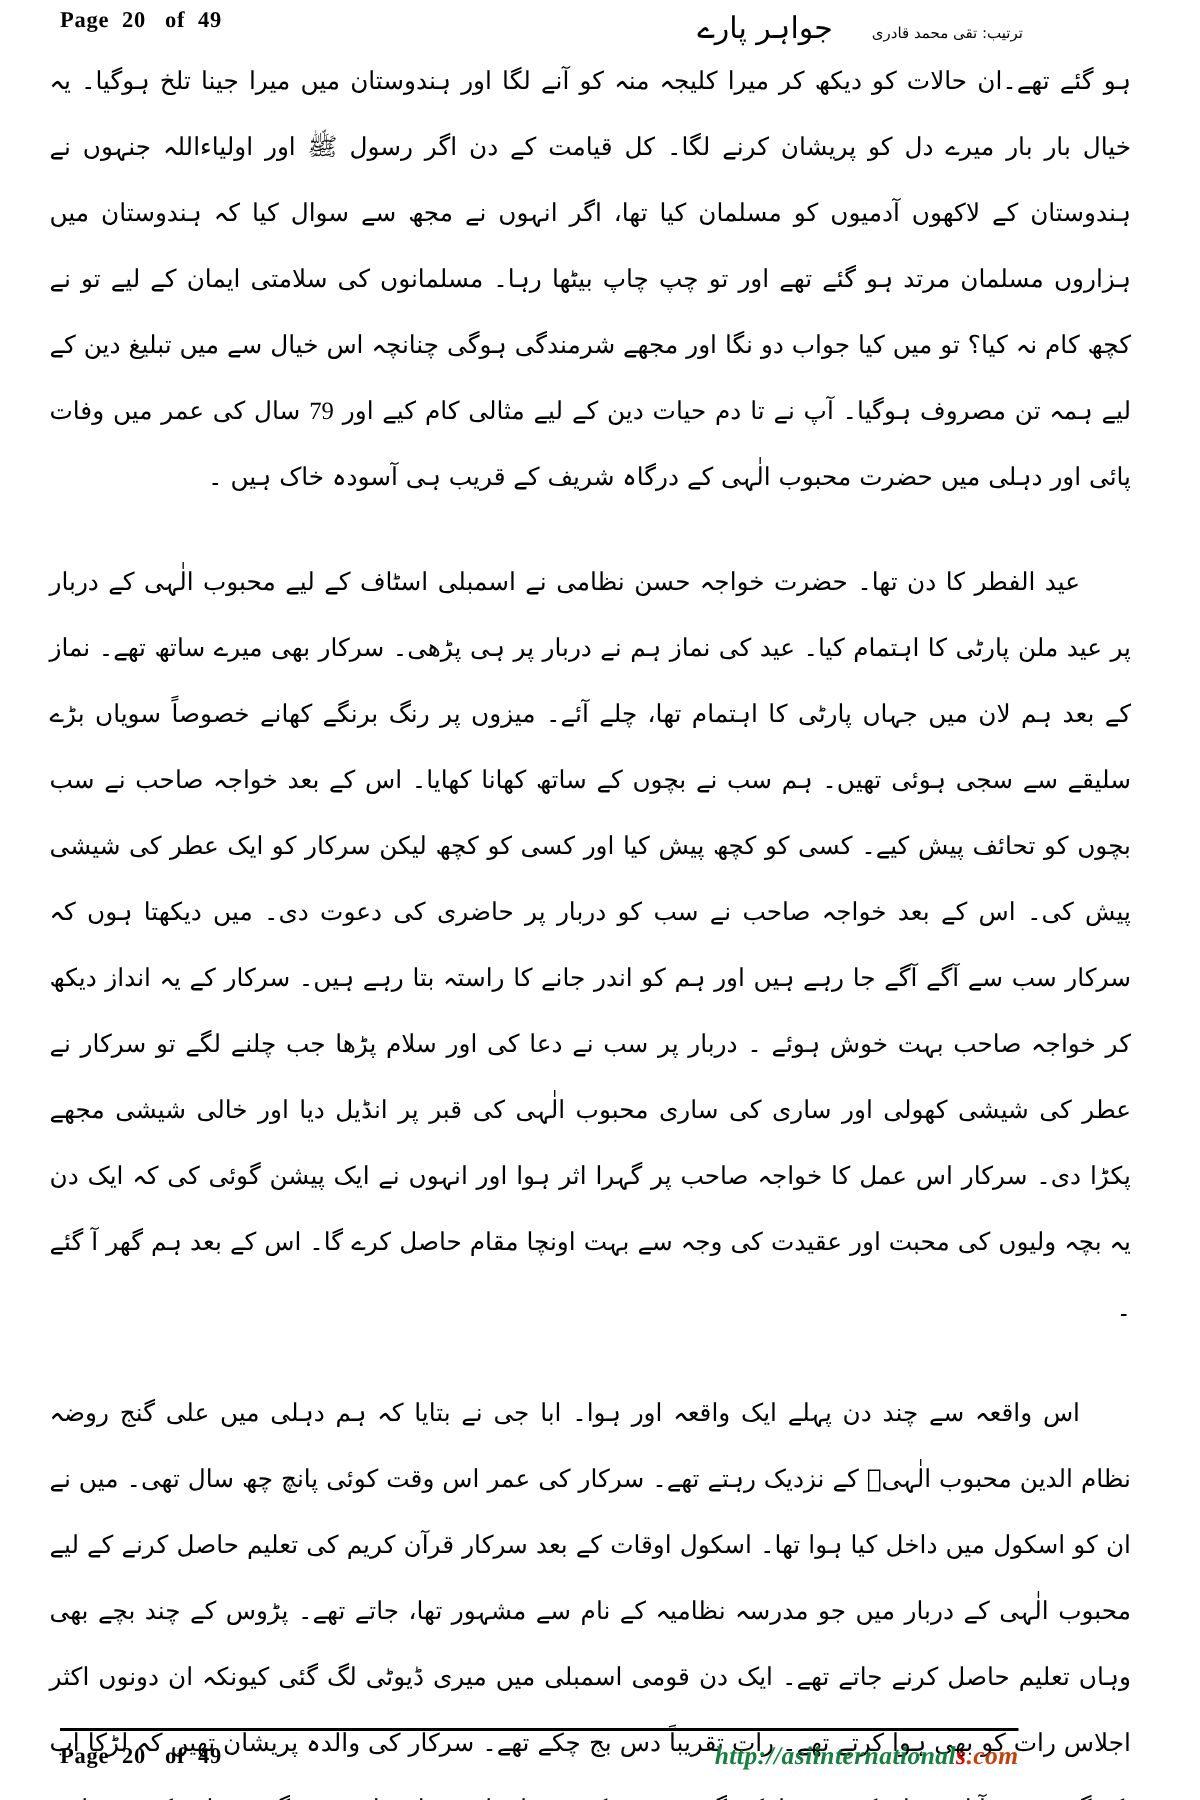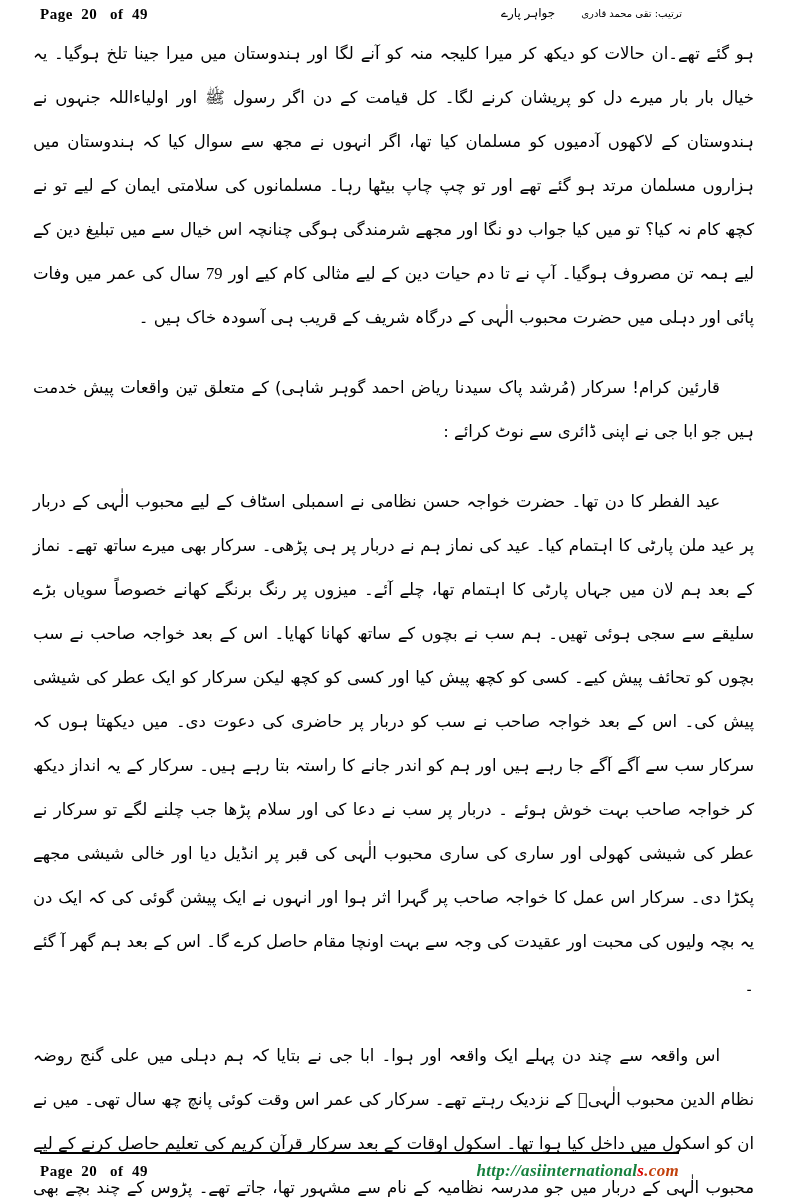--- a/index.html
+++ b/index.html
@@ -47,21 +47,21 @@
     unicode-bidi: isolate;
     font-family: "DejaVu Sans", "Liberation Sans", sans-serif;
     font-size: 15px;
     line-height: 1.25;
     color: #000;
     display: flex;
     gap: 26px;
     align-items: baseline;
     white-space: nowrap;
   }
-  .header-urdu .book-title { font-size: 12px; }
+  .header-urdu .book-title { font-size: 20px; }
   .header-urdu .compiler  { font-size: 10px; }
 
   
   .body-text {
     position: absolute;
     top: 32px;
     left: 33px;
     width: 737px;
     direction: rtl;
     unicode-bidi: isolate;
@@ -131,21 +131,20 @@
   <div class="page-header">
     <div class="page-number-top">Page  20   of  49</div>
     <div class="header-urdu">
       <span class="compiler">ترتیب: تقی محمد قادری</span>
       <span class="book-title">جواہر پارے</span>
     </div>
   </div>
 
   <div class="body-text" id="body-text">
       <div class="para">ہو گئے تھے۔ان حالات کو دیکھ کر میرا کلیجہ منہ کو آنے لگا اور ہندوستان میں میرا جینا تلخ ہوگیا۔ یہ خیال بار بار میرے دل کو پریشان کرنے لگا۔ کل قیامت کے دن اگر رسول ﷺ اور اولیاءاللہ جنہوں نے ہندوستان کے لاکھوں آدمیوں کو مسلمان کیا تھا، اگر انہوں نے مجھ سے سوال کیا کہ ہندوستان میں ہزاروں مسلمان مرتد ہو گئے تھے اور تو چپ چاپ بیٹھا رہا۔ مسلمانوں کی سلامتی ایمان کے لیے تو نے کچھ کام نہ کیا؟ تو میں کیا جواب دو نگا اور مجھے شرمندگی ہوگی چنانچہ اس خیال سے میں تبلیغ دین کے لیے ہمہ تن مصروف ہوگیا۔ آپ نے تا دم حیات دین کے لیے مثالی کام کیے اور <span class="ltr-num">79</span> سال کی عمر میں وفات پائی اور دہلی میں حضرت محبوب الٰہی کے درگاہ شریف کے قریب ہی آسودہ خاک ہیں ۔</div>
-      <div class="para indent gap-before">قارئین کرام! سرکار (مُرشد پاک سیدنا ریاض احمد گوہر شاہی) کے متعلق تین واقعات پیش خدمت ہیں جو ابا جی نے اپنی ڈائری سے نوٹ کرائے :</div>
       <div class="para indent gap-before">عید الفطر کا دن تھا۔ حضرت خواجہ حسن نظامی نے اسمبلی اسٹاف کے لیے محبوب الٰہی کے دربار پر عید ملن پارٹی کا اہتمام کیا۔ عید کی نماز ہم نے دربار پر ہی پڑھی۔ سرکار بھی میرے ساتھ تھے۔ نماز کے بعد ہم لان میں جہاں پارٹی کا اہتمام تھا، چلے آئے۔ میزوں پر رنگ برنگے کھانے خصوصاً سویاں بڑے سلیقے سے سجی ہوئی تھیں۔ ہم سب نے بچوں کے ساتھ کھانا کھایا۔ اس کے بعد خواجہ صاحب نے سب بچوں کو تحائف پیش کیے۔ کسی کو کچھ پیش کیا اور کسی کو کچھ لیکن سرکار کو ایک عطر کی شیشی پیش کی۔ اس کے بعد خواجہ صاحب نے سب کو دربار پر حاضری کی دعوت دی۔ میں دیکھتا ہوں کہ سرکار سب سے آگے آگے جا رہے ہیں اور ہم کو اندر جانے کا راستہ بتا رہے ہیں۔ سرکار کے یہ انداز دیکھ کر خواجہ صاحب بہت خوش ہوئے ۔ دربار پر سب نے دعا کی اور سلام پڑھا جب چلنے لگے تو سرکار نے عطر کی شیشی کھولی اور ساری کی ساری محبوب الٰہی کی قبر پر انڈیل دیا اور خالی شیشی مجھے پکڑا دی۔ سرکار اس عمل کا خواجہ صاحب پر گہرا اثر ہوا اور انہوں نے ایک پیشن گوئی کی کہ ایک دن یہ بچہ ولیوں کی محبت اور عقیدت کی وجہ سے بہت اونچا مقام حاصل کرے گا۔ اس کے بعد ہم گھر آ گئے ۔</div>
       <div class="para indent gap-before">اس واقعہ سے چند دن پہلے ایک واقعہ اور ہوا۔ ابا جی نے بتایا کہ ہم دہلی میں علی گنج روضہ نظام الدین محبوب الٰہیؒ کے نزدیک رہتے تھے۔ سرکار کی عمر اس وقت کوئی پانچ چھ سال تھی۔ میں نے ان کو اسکول میں داخل کیا ہوا تھا۔ اسکول اوقات کے بعد سرکار قرآن کریم کی تعلیم حاصل کرنے کے لیے محبوب الٰہی کے دربار میں جو مدرسہ نظامیہ کے نام سے مشہور تھا، جاتے تھے۔ پڑوس کے چند بچے بھی وہاں تعلیم حاصل کرنے جاتے تھے۔ ایک دن قومی اسمبلی میں میری ڈیوٹی لگ گئی کیونکہ ان دونوں اکثر اجلاس رات کو بھی ہوا کرتے تھے۔ رات تقریباً دس بج چکے تھے۔ سرکار کی والدہ پریشان تھیں کہ لڑکا اب تک گھر نہیں آیا۔ محلے کے سب لڑکے گھر پہنچ چکے تھے لہٰذا پریشانی اور بڑھ گئی۔ رات کو بھی اندر کبھی باہر بچے کا راستہ دیکھتیں۔ اسی پریشانی میں رات کے تقریباً گیارہ رہ بج گئے۔ تھوڑی دیر میں دیکھتی ہیں کہ حضرت خواجہ حسن نظامی بچے کی انگلی پکڑے آ رہے ہیں اور کہتے ہیں اور لو اپنا بچہ سنبھالو۔ جب میں صبح سویرے ڈیوٹی سے واپس آیا تو نماز فجر پڑھنے کے لیے حسب معمول دربار کی طرف چلا گیا۔ نماز</div>
     </div>
 
   <div class="footer-rule"></div>
   <div class="page-footer">
     <div class="page-number-bottom">Page  20   of  49</div>
     <a class="site-url" href="#" id="site-url" style="color: rgb(0, 0, 204);"><span style="color: #15803d;">http://asiinternational</span><span style="color: rgb(221, 0, 0);">s</span><span style="color: #c2410c;">.com</span></a>
   </div>
 

